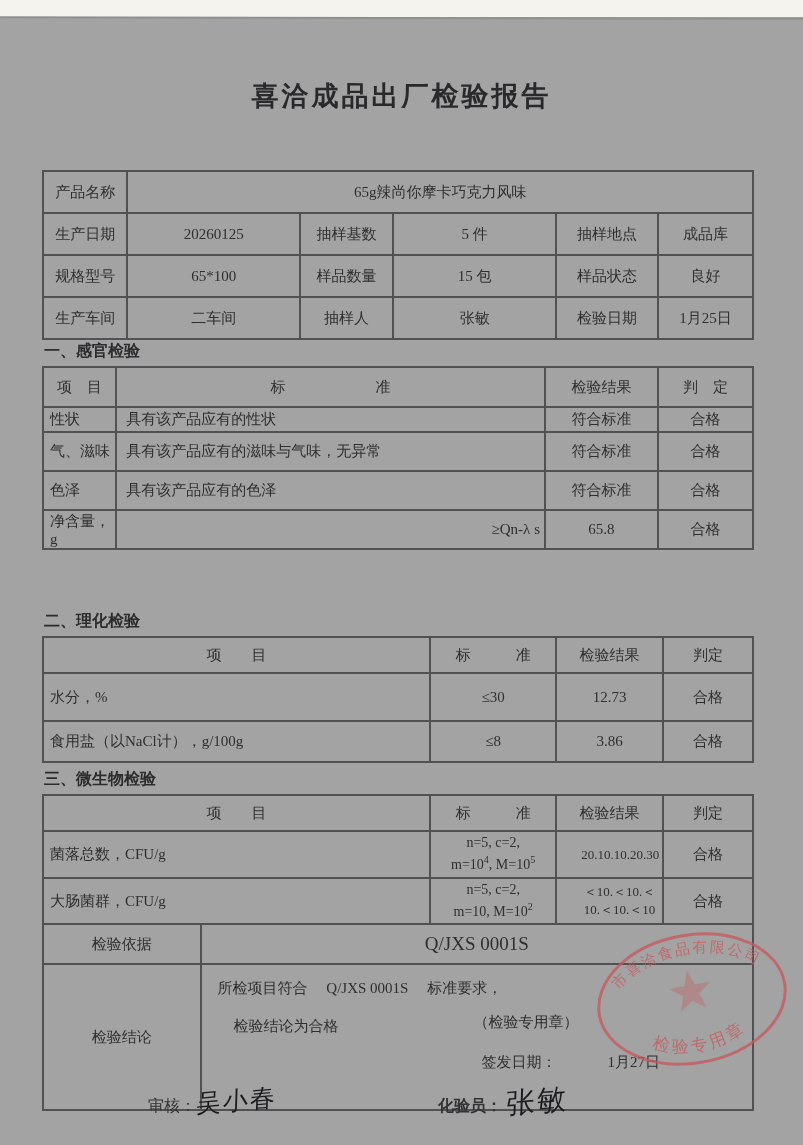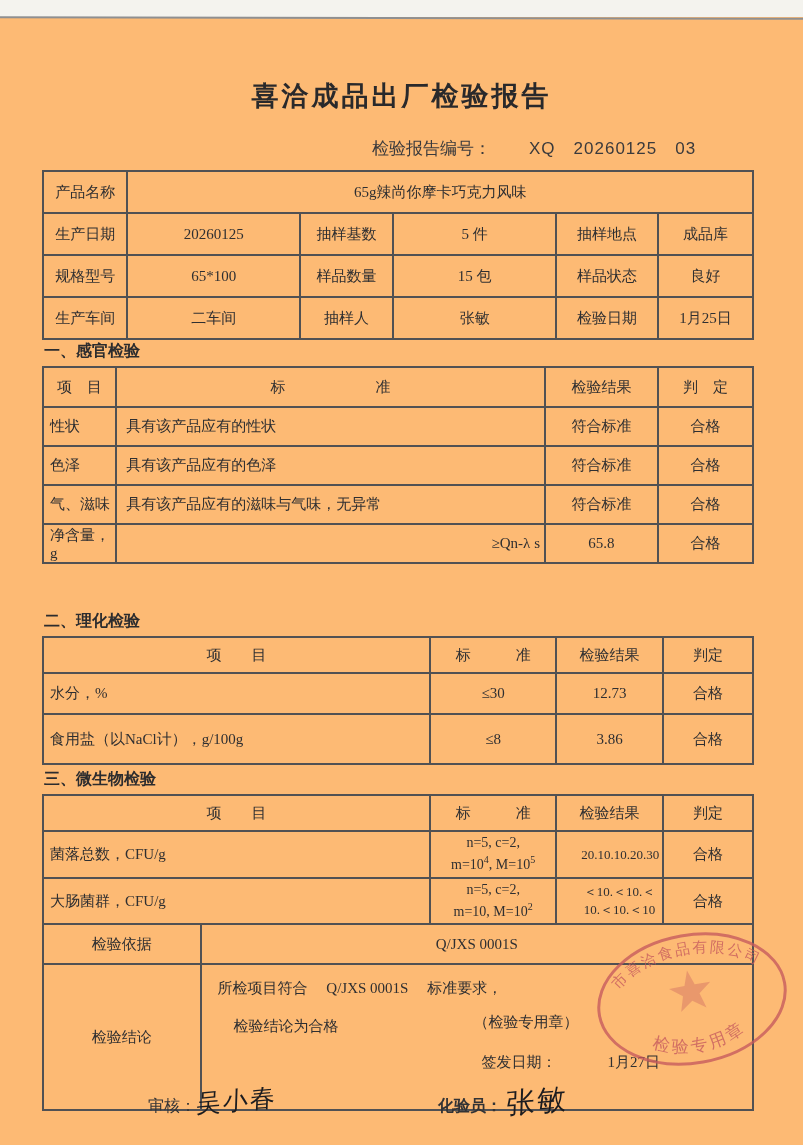--- a/index.html
+++ b/index.html
@@ -1,19 +1,19 @@
 <!DOCTYPE html>
 <html><head>
 <meta charset="utf-8">
 <style>
   html,body{margin:0;padding:0;}
   .page{
     position:relative;
     width:803px;height:1145px;
-    background:#fdba74;
+    background:#a3a3a3;
     overflow:hidden;
     font-family:"Liberation Serif","DejaVu Serif",serif;
     color:#2f2f31;
   }
   .scan-strip{position:absolute;left:0;top:0;width:803px;height:17px;background:#f4f3ee;}
   .scan-line{position:absolute;left:0;top:17px;width:803px;height:2px;background:#8f8f90;transform:rotate(0.12deg);}
   .title{
     position:absolute;left:0;top:78px;width:803px;
     text-align:center;font-family:"Liberation Sans","DejaVu Sans",sans-serif;
     font-size:27px;font-weight:bold;letter-spacing:3px;color:#29292b;
@@ -35,21 +35,21 @@
   .info-tbl td{height:40px;}
   .sec-title{position:absolute;left:44px;font-size:16px;font-weight:bold;color:#2c2c2e;}
   .preline{white-space:pre-line;}
   .hdr td{font-size:15px;}
   .s1 td.item,.s23 td.item{text-align:left;padding-left:6px;}
   .s1 td.std{text-align:left;padding-left:9px;}
   .s1 td.std.c{text-align:right;}
   .micro-std{font-size:14px;line-height:1.35;}
   .micro-res{font-size:13px;letter-spacing:0;padding-left:24px;}
   sup{font-size:10px;}
-  .basis-val{font-size:15px;}
+  .basis-val{font-size:19px;}
   .concl-cell{position:relative;height:144px;}
   .concl-cell span{position:absolute;white-space:pre;font-size:15px;}
   .c-line1{left:12px;top:14px;}
   .c-line2{left:28px;top:52px;}
   .c-seal{left:268px;top:48px;}
   .c-ilabel{left:276px;top:88px;}
   .c-ivalue{left:402px;top:88px;}
   .footer-label{position:absolute;font-size:16px;color:#333335;}
   .sig{
     position:absolute;color:#1c1c1f;
@@ -62,21 +62,20 @@
 </head>
 <body>
 
 <div class="page">
 
   <div class="scan-strip"></div>
   <div class="scan-line"></div>
 
   <div class="title">喜洽成品出厂检验报告</div>
 
-  <div class="report-no"><span>检验报告编号：</span><span class="val">XQ　20260125　03</span></div>
 
   <table class="tbl info-tbl" style="top:170px;">
     <colgroup>
         <col style="width:11.9%">
         <col style="width:24.3%">
         <col style="width:13.1%">
         <col style="width:23.0%">
         <col style="width:14.3%">
         <col style="width:13.4%">
       </colgroup>
@@ -120,35 +119,35 @@
         <col style="width:15.9%">
         <col style="width:13.4%">
       </colgroup>
     <tbody>
         <tr class="hdr" style="height:40px;">
       <td>项　目</td>
       <td>标　　　　　　准</td>
       <td>检验结果</td>
       <td>判　定</td>
     </tr>
-    <tr style="height:39px;padding-left:17px;">
+    <tr style="height:25px;padding-left:17px;">
       <td class="item">性状</td>
       <td class="std">具有该产品应有的性状</td>
       <td>符合标准</td>
       <td>合格</td>
     </tr>
     <tr style="height:39px;">
+      <td class="item">气、滋味</td>
+      <td class="std">具有该产品应有的滋味与气味，无异常</td>
+      <td>符合标准</td>
+      <td>合格</td>
+    </tr>
+    <tr style="height:39px;">
       <td class="item">色泽</td>
       <td class="std">具有该产品应有的色泽</td>
-      <td>符合标准</td>
-      <td>合格</td>
-    </tr>
-    <tr style="height:39px;">
-      <td class="item">气、滋味</td>
-      <td class="std">具有该产品应有的滋味与气味，无异常</td>
       <td>符合标准</td>
       <td>合格</td>
     </tr>
     <tr style="height:39px;">
       <td class="item">净含量，g</td>
       <td class="std c">≥Qn-λ s</td>
       <td>65.8</td>
       <td>合格</td>
     </tr>
   </tbody>
@@ -162,27 +161,27 @@
         <col style="width:15.0%">
         <col style="width:12.7%">
       </colgroup>
     <tbody>
         <tr class="hdr" style="height:36px;">
       <td>项　　目</td>
       <td>标　　　准</td>
       <td>检验结果</td>
       <td>判定</td>
     </tr>
-    <tr style="height:41px;padding-left:35px;">
+    <tr style="height:48px;padding-left:35px;">
       <td class="item">水分，%</td>
       <td>≤30</td>
       <td>12.73</td>
       <td>合格</td>
     </tr>
-    <tr style="height:50px;">
+    <tr style="height:41px;">
       <td class="item">食用盐（以NaCl计），g/100g</td>
       <td>≤8</td>
       <td>3.86</td>
       <td>合格</td>
     </tr>
   </tbody>
     </table>
 
   <div class="sec-title" style="top:769px;">三、微生物检验</div>
   <table class="tbl s23" style="top:794px;border-bottom:none;">

